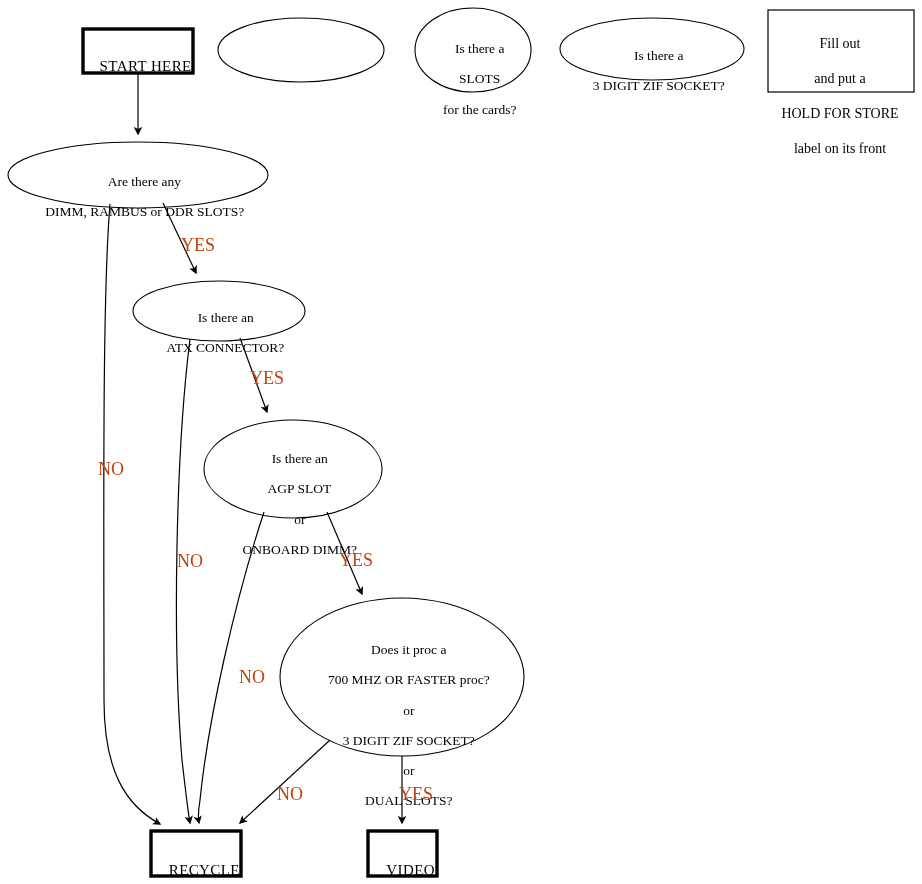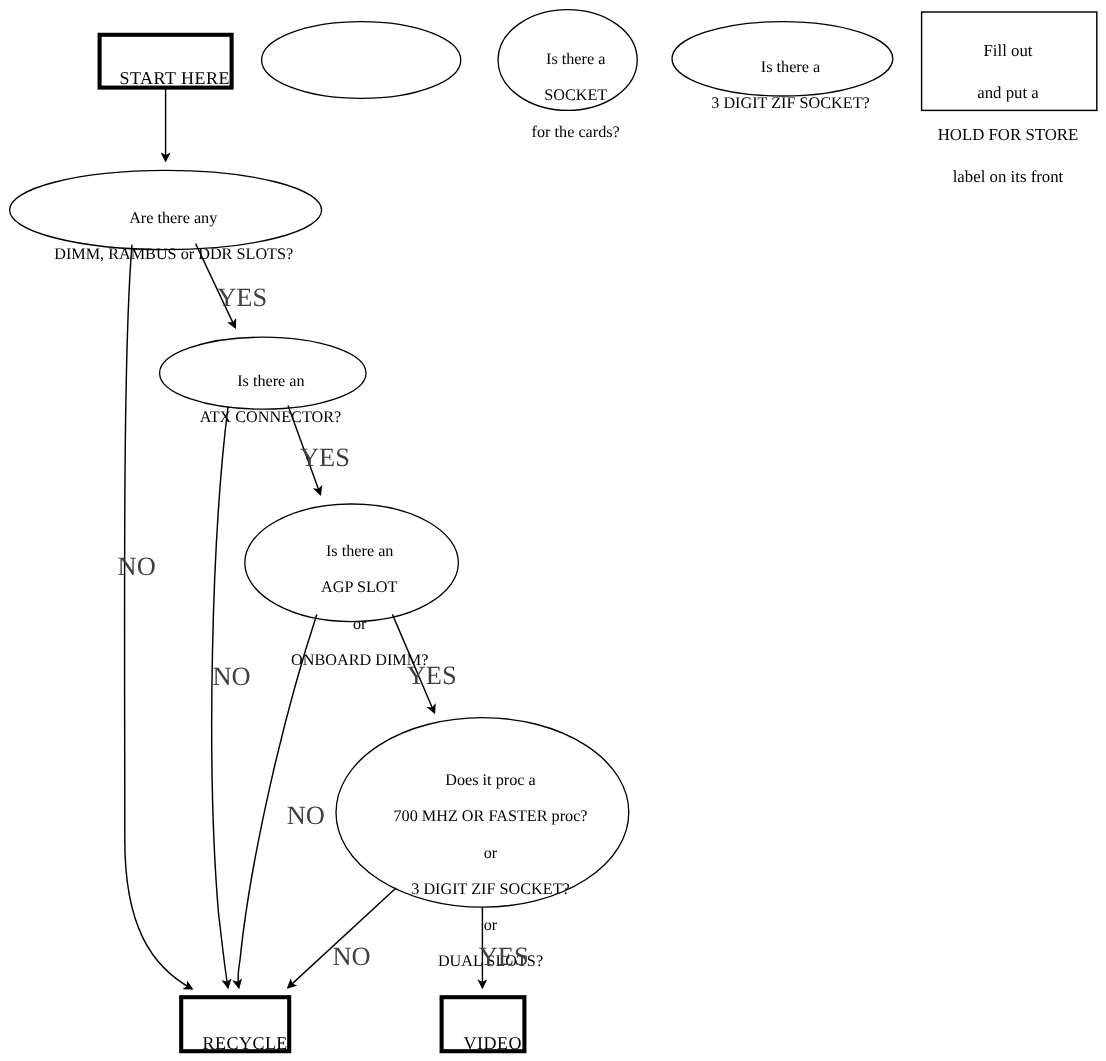--- a/index.html
+++ b/index.html
@@ -28,22 +28,22 @@
     color: #000000;
     line-height: 1.12;
     white-space: pre;
     pointer-events: none;
   }
   .ellipse-label { font-size: 13.5px; }
   .box-label { font-size: 15px; letter-spacing: 0.4px; }
   .store-label { font-size: 14px; line-height: 1.25; }
   .edge-label {
     position: absolute;
-    font-size: 22px;
-    color: #404040;
+    font-size: 18px;
+    color: #c2410c;
     white-space: pre;
   }
 </style>
 </head>
 <body>
 
 <div id="canvas">
 
   <svg id="flow-svg" viewBox="0 0 922 884">
     <defs>
@@ -93,21 +93,21 @@
     <path d="M 402 756 L 402 823" fill="none" stroke="#000000" stroke-width="1.2" marker-end="url(#arrow)"></path>
   </svg>
 
   <div class="node-text box-label" style="left:83px; top:41px; width:88px;">
     <span>START HERE</span>
   </div>
 
 
   <div class="node-text ellipse-label" style="left:418px; top:26px; width:110px;">
     <span>Is there a</span><br>
-    <span>SOCKET</span><br>
+    <span>SLOTS</span><br>
     <span>for the cards?</span>
   </div>
 
   <div class="node-text ellipse-label" style="left:562px; top:33px; width:180px;">
     <span>Is there a</span><br>
     <span>3 DIGIT ZIF SOCKET?</span>
   </div>
 
   <div class="node-text store-label" style="left:760px; top:17px; width:146px;">
     <span>Fill out</span><br>

